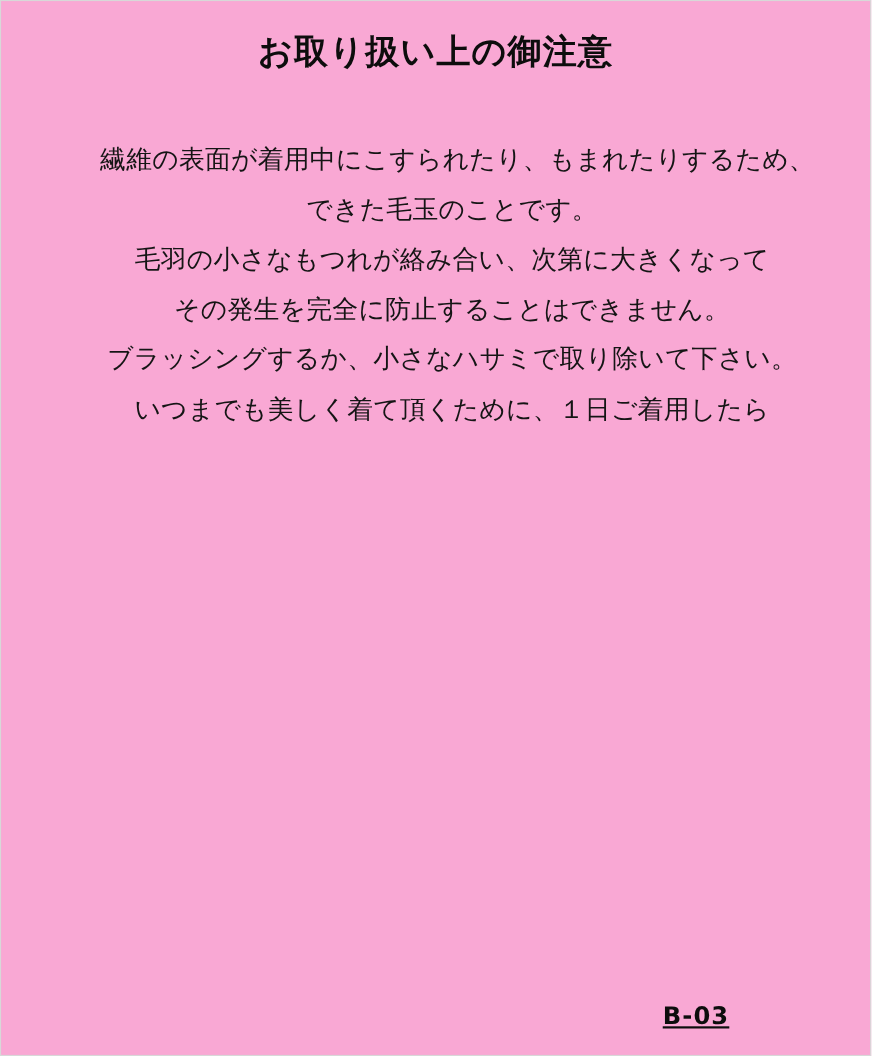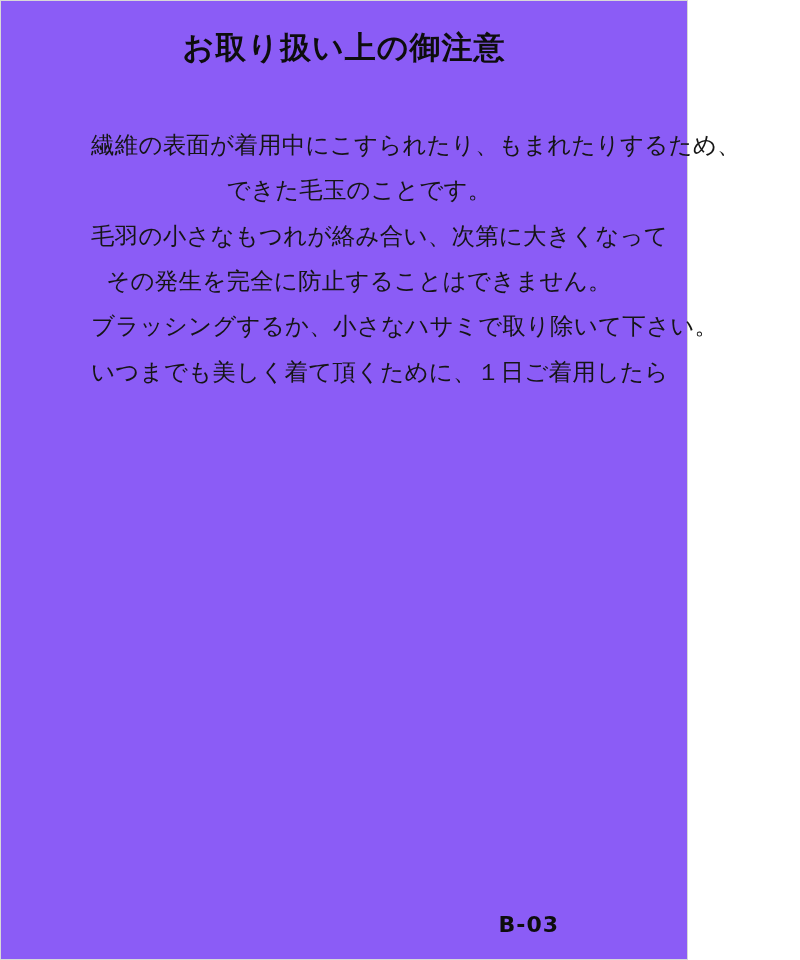--- a/index.html
+++ b/index.html
@@ -9,25 +9,25 @@
   body {
     width: 800px;
     height: 960px;
     background: #ffffff;
     font-family: "DejaVu Sans", "Liberation Sans", sans-serif;
     color: #111111;
     overflow: hidden;
   }
   .page {
     position: relative;
-    width: 688px;
+    width: 792px;
     height: 960px;
     box-sizing: border-box;
     border: 1px solid #d8d8d8;
-    background: #8b5cf6;
+    background: #f9a8d4;
   }
   .title-block {
     padding-top: 22px;
     text-align: center;
   }
   .title-line {
     font-size: 31px;
     font-weight: bold;
     letter-spacing: 1px;
     line-height: 1.55;
@@ -47,20 +47,21 @@
     text-align: center;
   }
   .footer-code {
     position: absolute;
     right: 128px;
     bottom: 22px;
     font-size: 22px;
     font-weight: bold;
     letter-spacing: 1px;
     color: #0d0d0d;
+    text-decoration: underline;
   }
 </style>
 </head>
 <body>
 
 <div class="page">
 
   <div class="title-block">
     <div class="title-line">お取り扱い上の御注意</div>
   </div>

